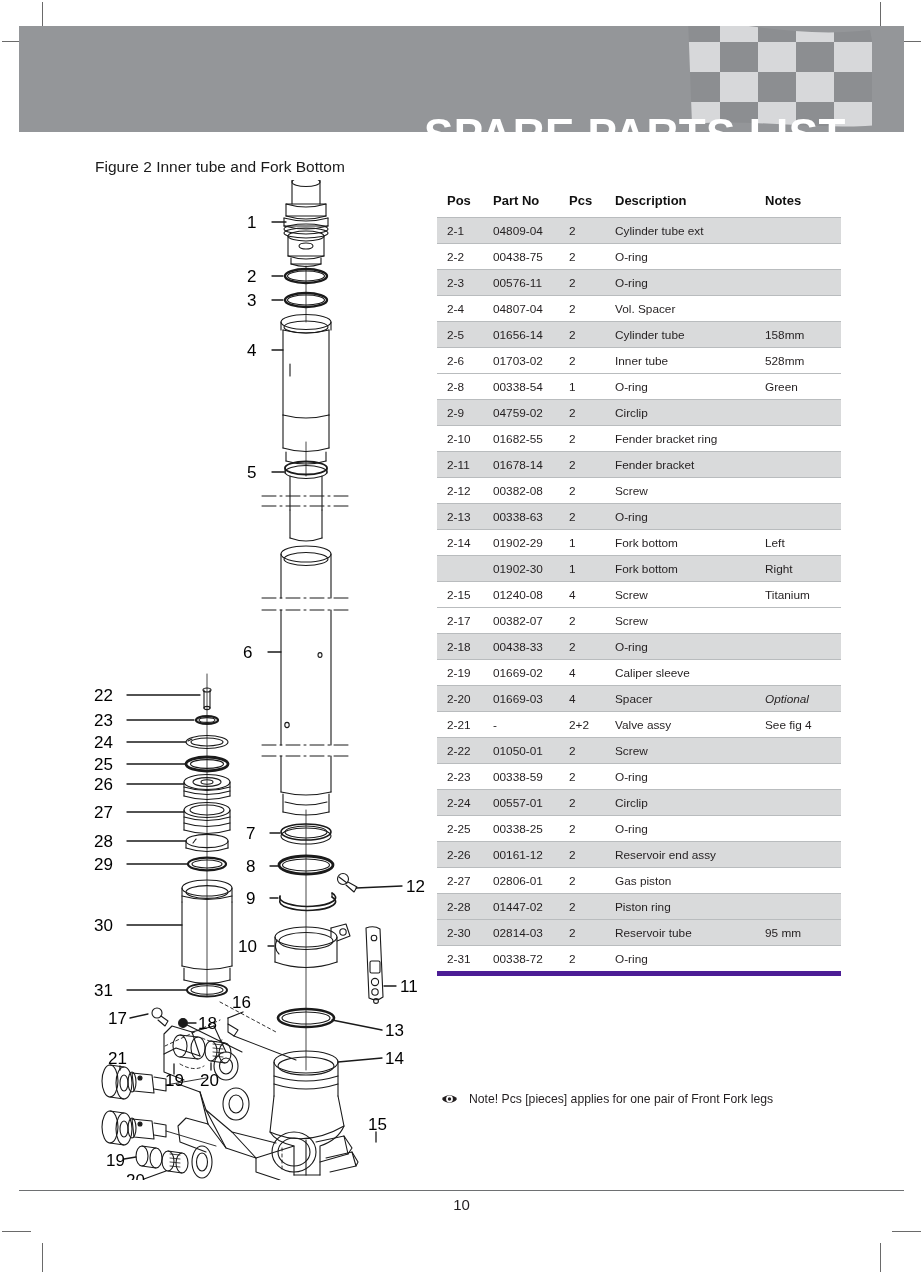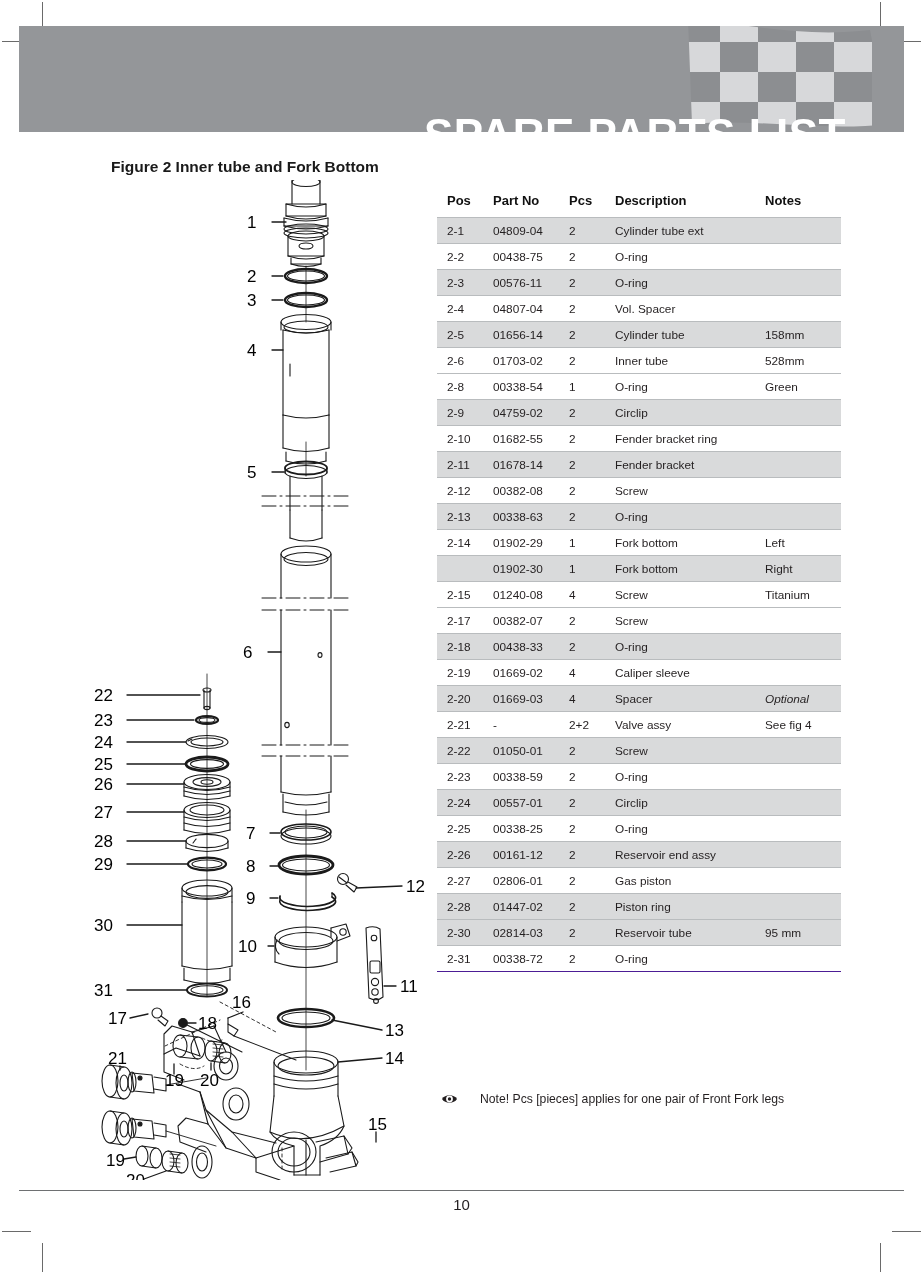--- a/index.html
+++ b/index.html
@@ -28,21 +28,21 @@
   #banner-title span{
     position:absolute;left:405px;top:84px;
     font-size:44px;font-weight:bold;color:#ffffff;
     letter-spacing:.5px;white-space:nowrap;
     font-family:"Liberation Sans", sans-serif;
   }
 
   
   #figure-title{
     position:absolute;left:95px;top:158px;
-    font-size:15.5px;font-weight:bold;color:#1a1a1a;white-space:nowrap;margin-left:16px;
+    font-size:15.5px;font-weight:normal;color:#1a1a1a;white-space:nowrap;
   }
 
   
   #parts-table{
     position:absolute;left:437px;top:193px;width:404px;
     border-collapse:collapse;font-size:11.8px;color:#231f20;
   }
   #parts-table th{
     font-size:13px;font-weight:bold;text-align:left;
     padding:0 0 9px 0;color:#111;
@@ -51,26 +51,26 @@
     padding:5.5px 0 5.5px 0;border-top:1px solid #b9bcbe;vertical-align:middle;
   }
   #parts-table tr.alt td{background:#d9dadb;}
   .c-pos{width:46px;padding-left:10px !important;}
   .c-part{width:76px;}
   .c-pcs{width:46px;}
   .c-desc{width:150px;}
   .c-notes{width:76px;}
   #parts-table th.c-pos{padding-left:10px;margin-top:14px;}
   .italic{font-style:italic;margin-left:16px;}
-  #parts-table tr:last-child td{border-bottom:1px solid #4c1d95;}
+  #parts-table tr:last-child td{border-bottom:5px solid #4c1d95;}
 
   
   #table-note{
     position:absolute;left:441px;top:1092px;
-    font-size:12.2px;color:#231f20;display:flex;align-items:center;gap:22px;
+    font-size:12.2px;color:#231f20;display:flex;align-items:center;gap:11px;
     white-space:nowrap;
   }
 
   
   #footer-rule{position:absolute;left:19px;top:1190px;width:885px;height:1px;background:#6e7072;}
   #page-number{
     position:absolute;left:0;top:1196px;width:923px;text-align:center;
     font-size:15px;color:#231f20;
   }
 

